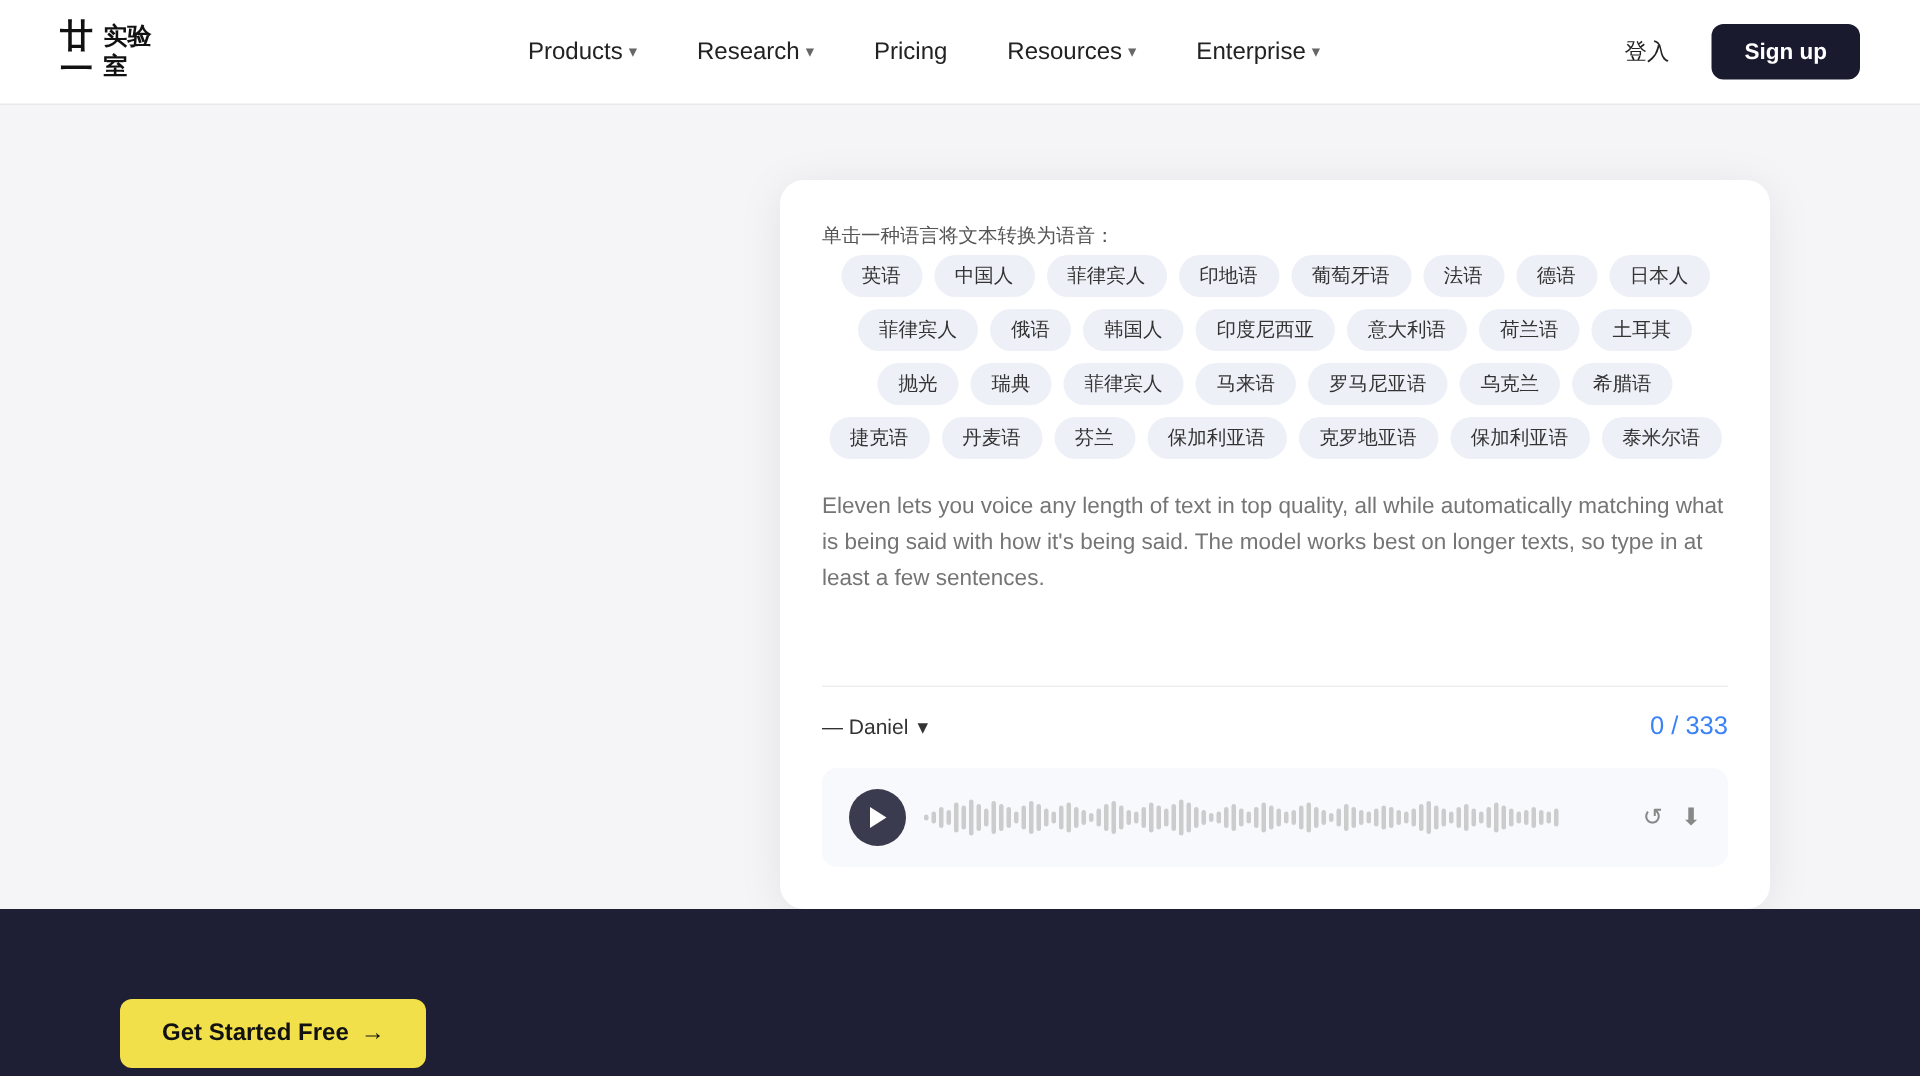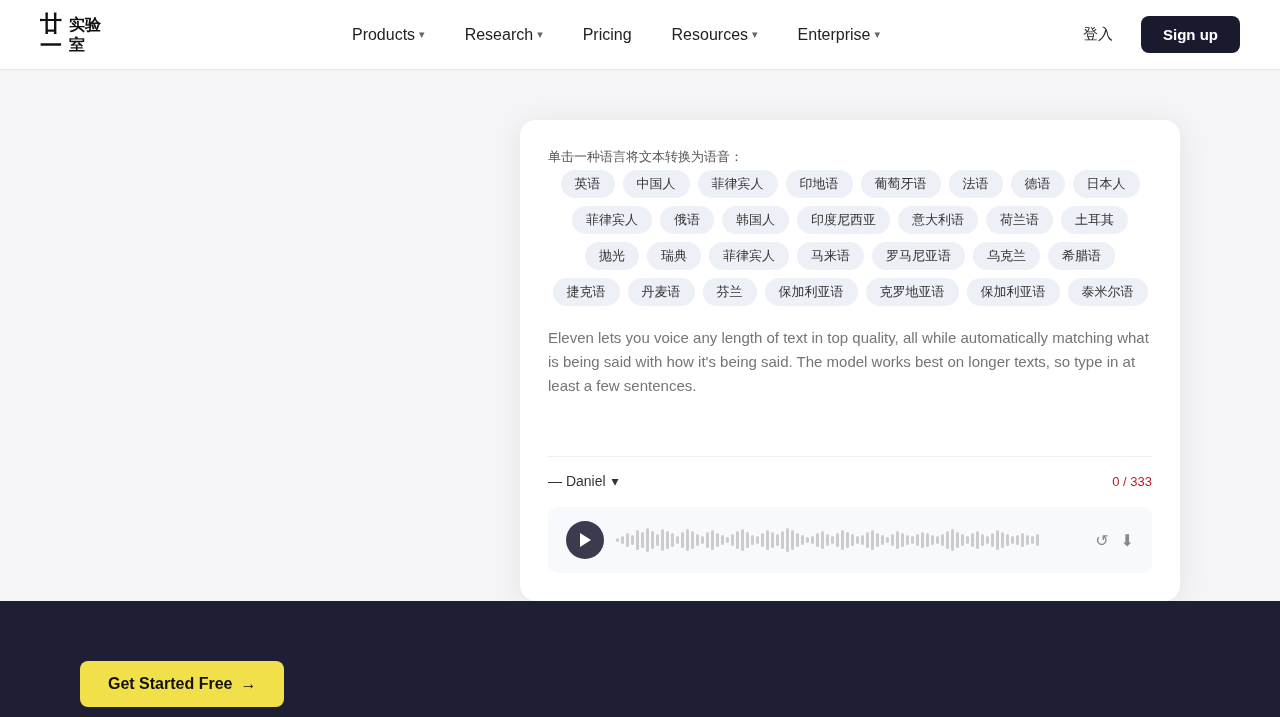--- a/index.html
+++ b/index.html
@@ -161,22 +161,22 @@
     }
     .demo-voice-selector {
       display: flex;
       align-items: center;
       gap: 6px;
       font-size: 14px;
       color: #333;
       cursor: pointer;
     }
     .demo-char-count {
-      font-size: 13px;
-      color: #b91c1c;
+      font-size: 17px;
+      color: #3b82f6;
     }
     .demo-player {
       display: flex;
       align-items: center;
       gap: 12px;
       margin-top: 18px;
       padding: 14px 18px;
       background: #f8f9fc;
       border-radius: 10px;
     }

